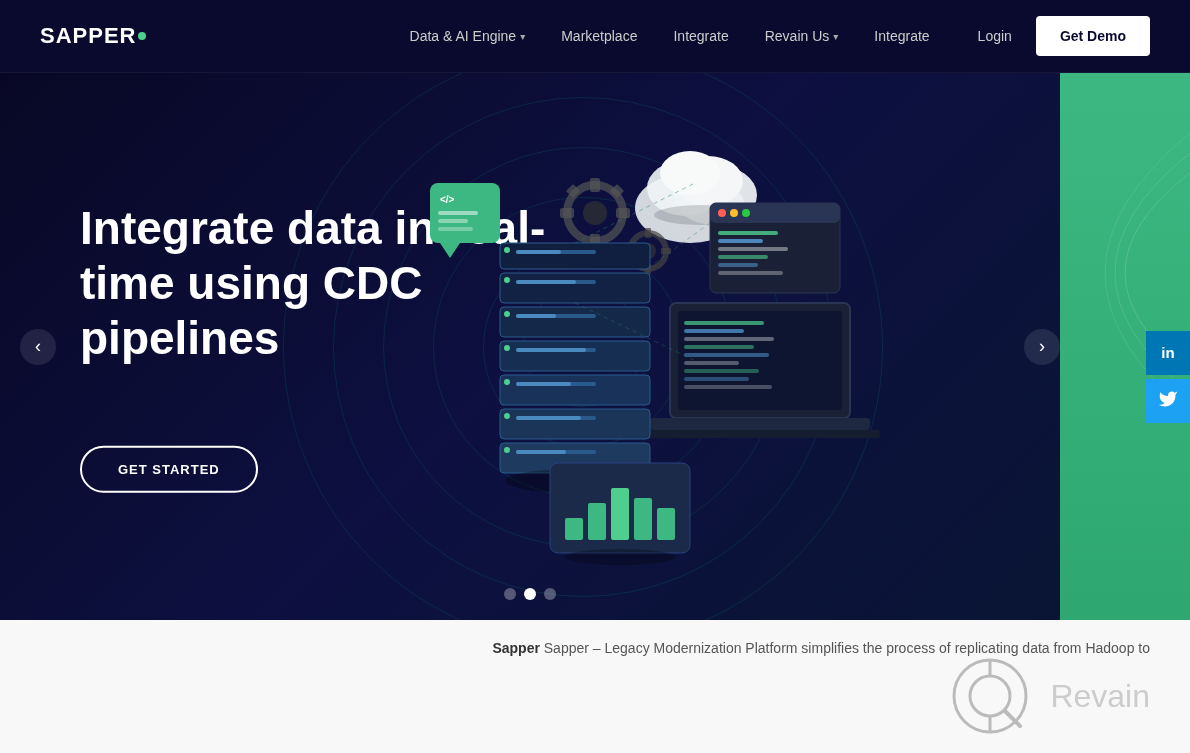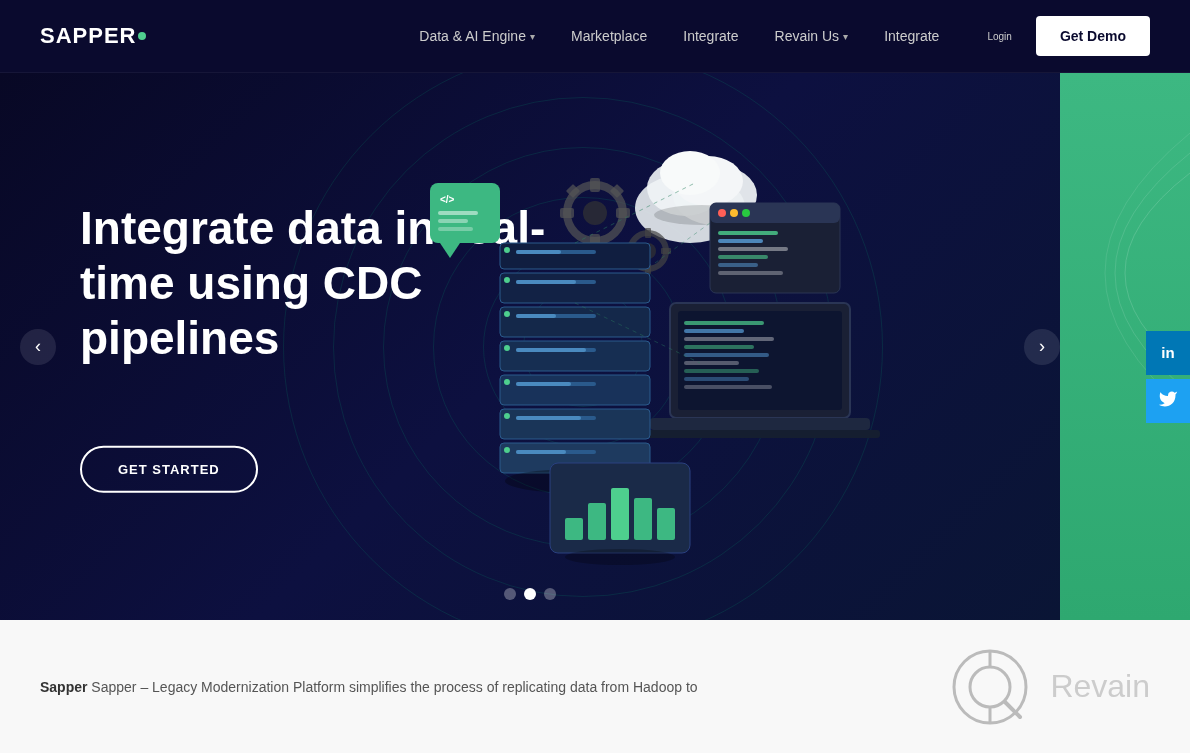--- a/index.html
+++ b/index.html
@@ -52,21 +52,21 @@
       align-items: center;
       gap: 4px;
       white-space: nowrap;
     }
     .nav-chevron {
       font-size: 10px;
       color: #aaa;
     }
     .nav-login {
       color: #ccc;
-      font-size: 10px;
+      font-size: 14px;
       padding: 8px 14px;
       cursor: pointer;
       margin-right: 10px;
     }
     .get-demo-btn {
       background: #fff;
       color: #0a0a2e;
       border: none;
       padding: 12px 24px;
       font-size: 14px;
@@ -233,22 +233,23 @@
 
     
     .bottom-section {
       position: absolute;
       top: 620px;
       left: 0;
       right: 0;
       height: 133px;
       background: #f8f8f8;
       display: flex;
-      align-items: center;
+      align-items: flex-end;
       padding: 20px 40px;
+      flex-direction: column;
     }
     .revain-logo {
       margin-left: auto;
       display: flex;
       align-items: center;
       gap: 20px;
     }
     .revain-icon {
       width: 80px;
       height: 80px;

